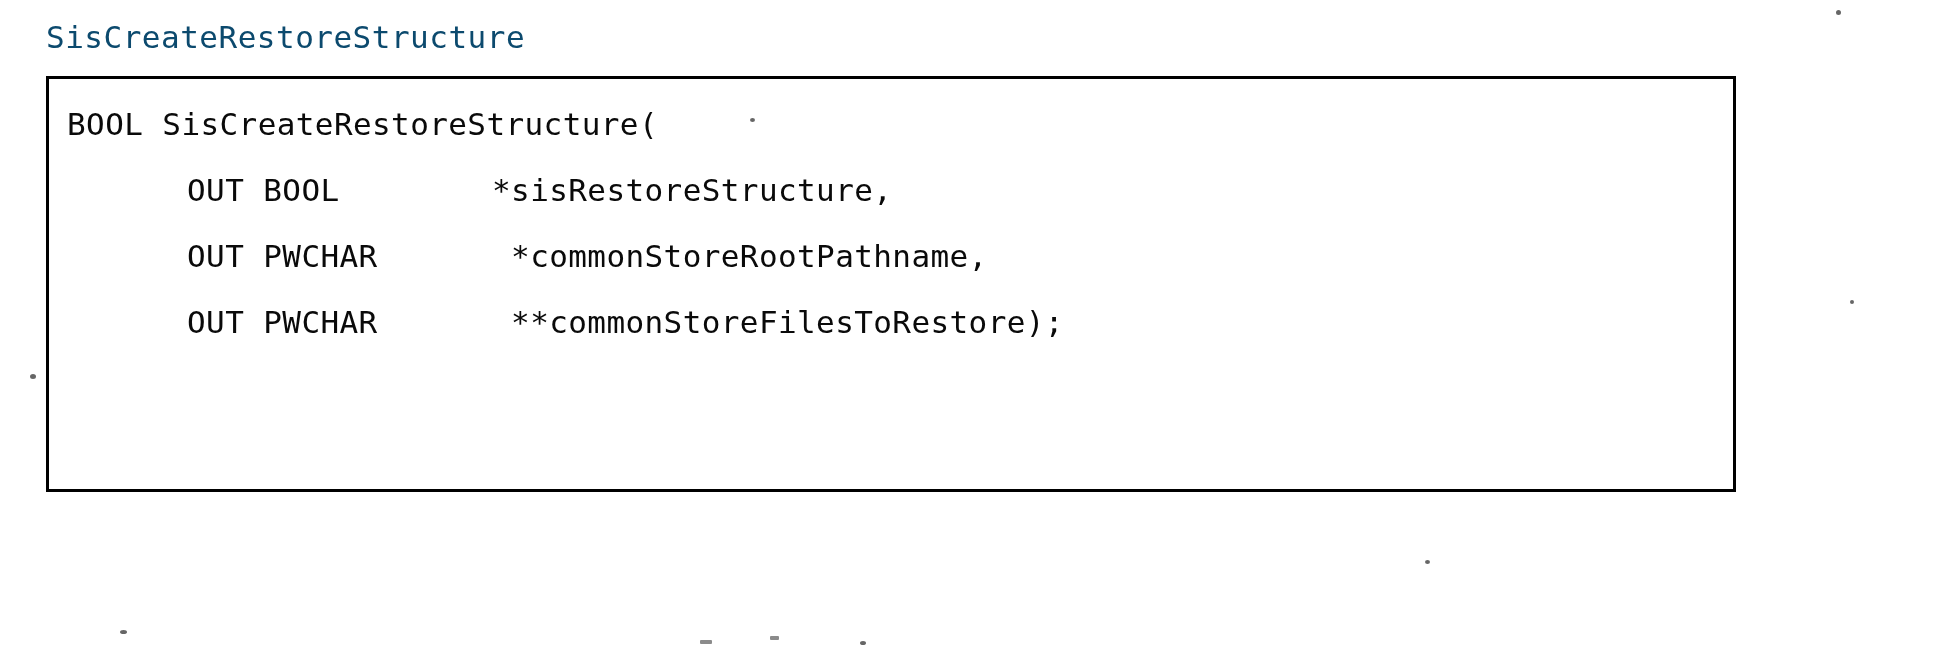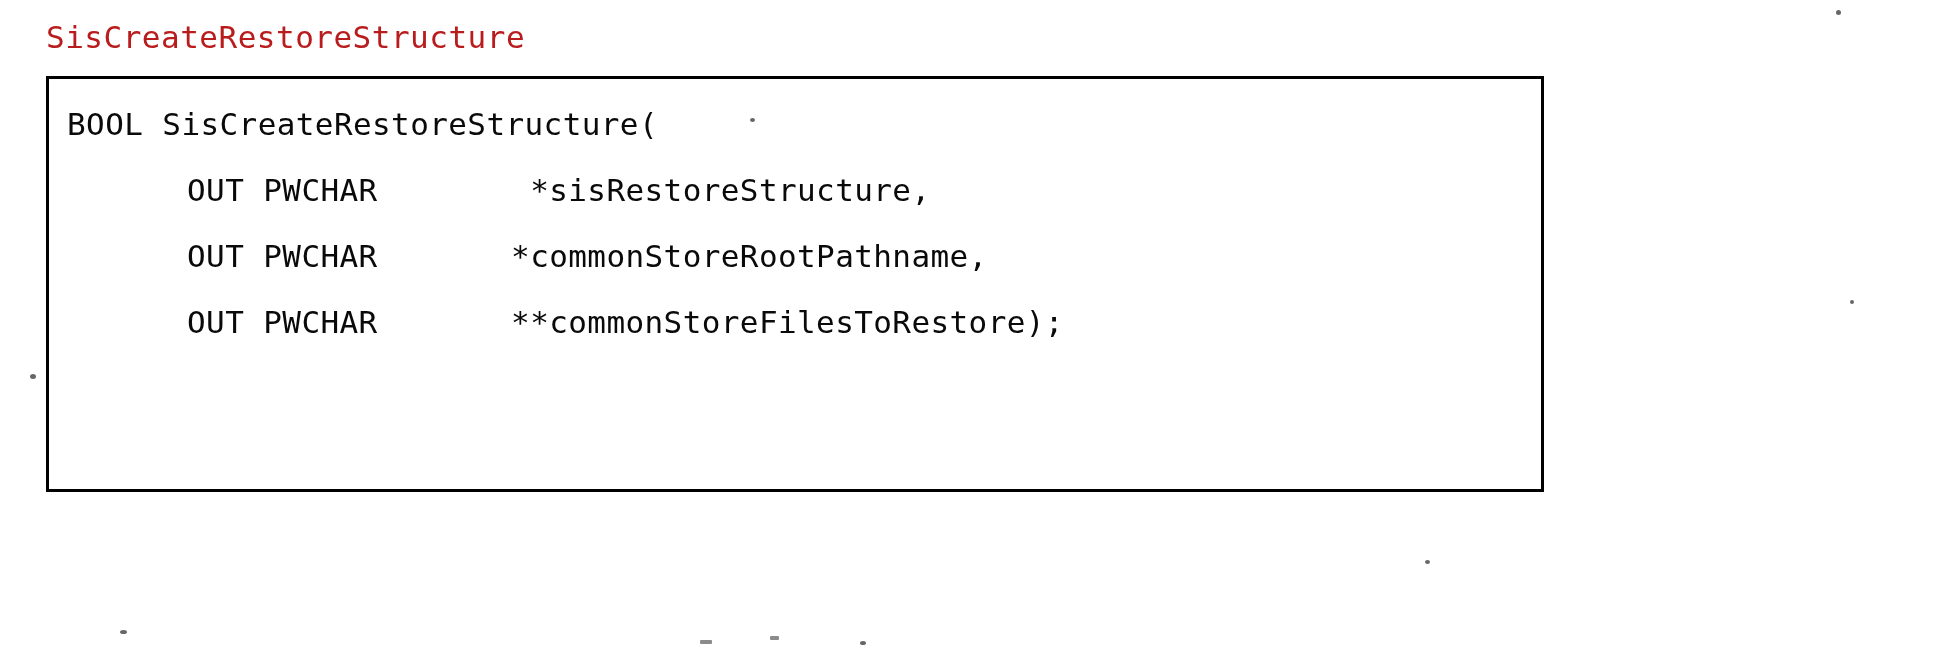--- a/index.html
+++ b/index.html
@@ -24,29 +24,29 @@
 
   
   #api-title {
     position: absolute;
     left: 46px;
     top: 17px;
     font-size: 31px;
     line-height: 40px;
     letter-spacing: 0.5px;
     white-space: pre;
-    color: #b91c1c;
+    color: #0c4a6e;
   }
 
   
   #code-box {
     position: absolute;
     left: 46px;
     top: 76px;
-    width: 1498px;
+    width: 1690px;
     height: 416px;
     border: 3px solid #000000;
     box-sizing: border-box;
     background: #ffffff;
   }
 
   #code-listing {
     position: absolute;
     left: 18px;
     top: 12px;
@@ -86,21 +86,21 @@
 <div id="page">
 
   <div id="api-title">SisCreateRestoreStructure</div>
 
   <div id="code-box">
     <div id="code-listing">
 
       <span class="code-line">BOOL SisCreateRestoreStructure(</span>
 
 
-      <span class="code-line is-param">OUT PWCHAR        *sisRestoreStructure,</span>
+      <span class="code-line is-param">OUT BOOL        *sisRestoreStructure,</span>
 
       <span class="code-line is-param">OUT PWCHAR       *commonStoreRootPathname,</span>
 
 
       <span class="code-line is-param">OUT PWCHAR       **commonStoreFilesToRestore);</span>
 
     </div>
   </div>
 
   <div id="speck-layer">

